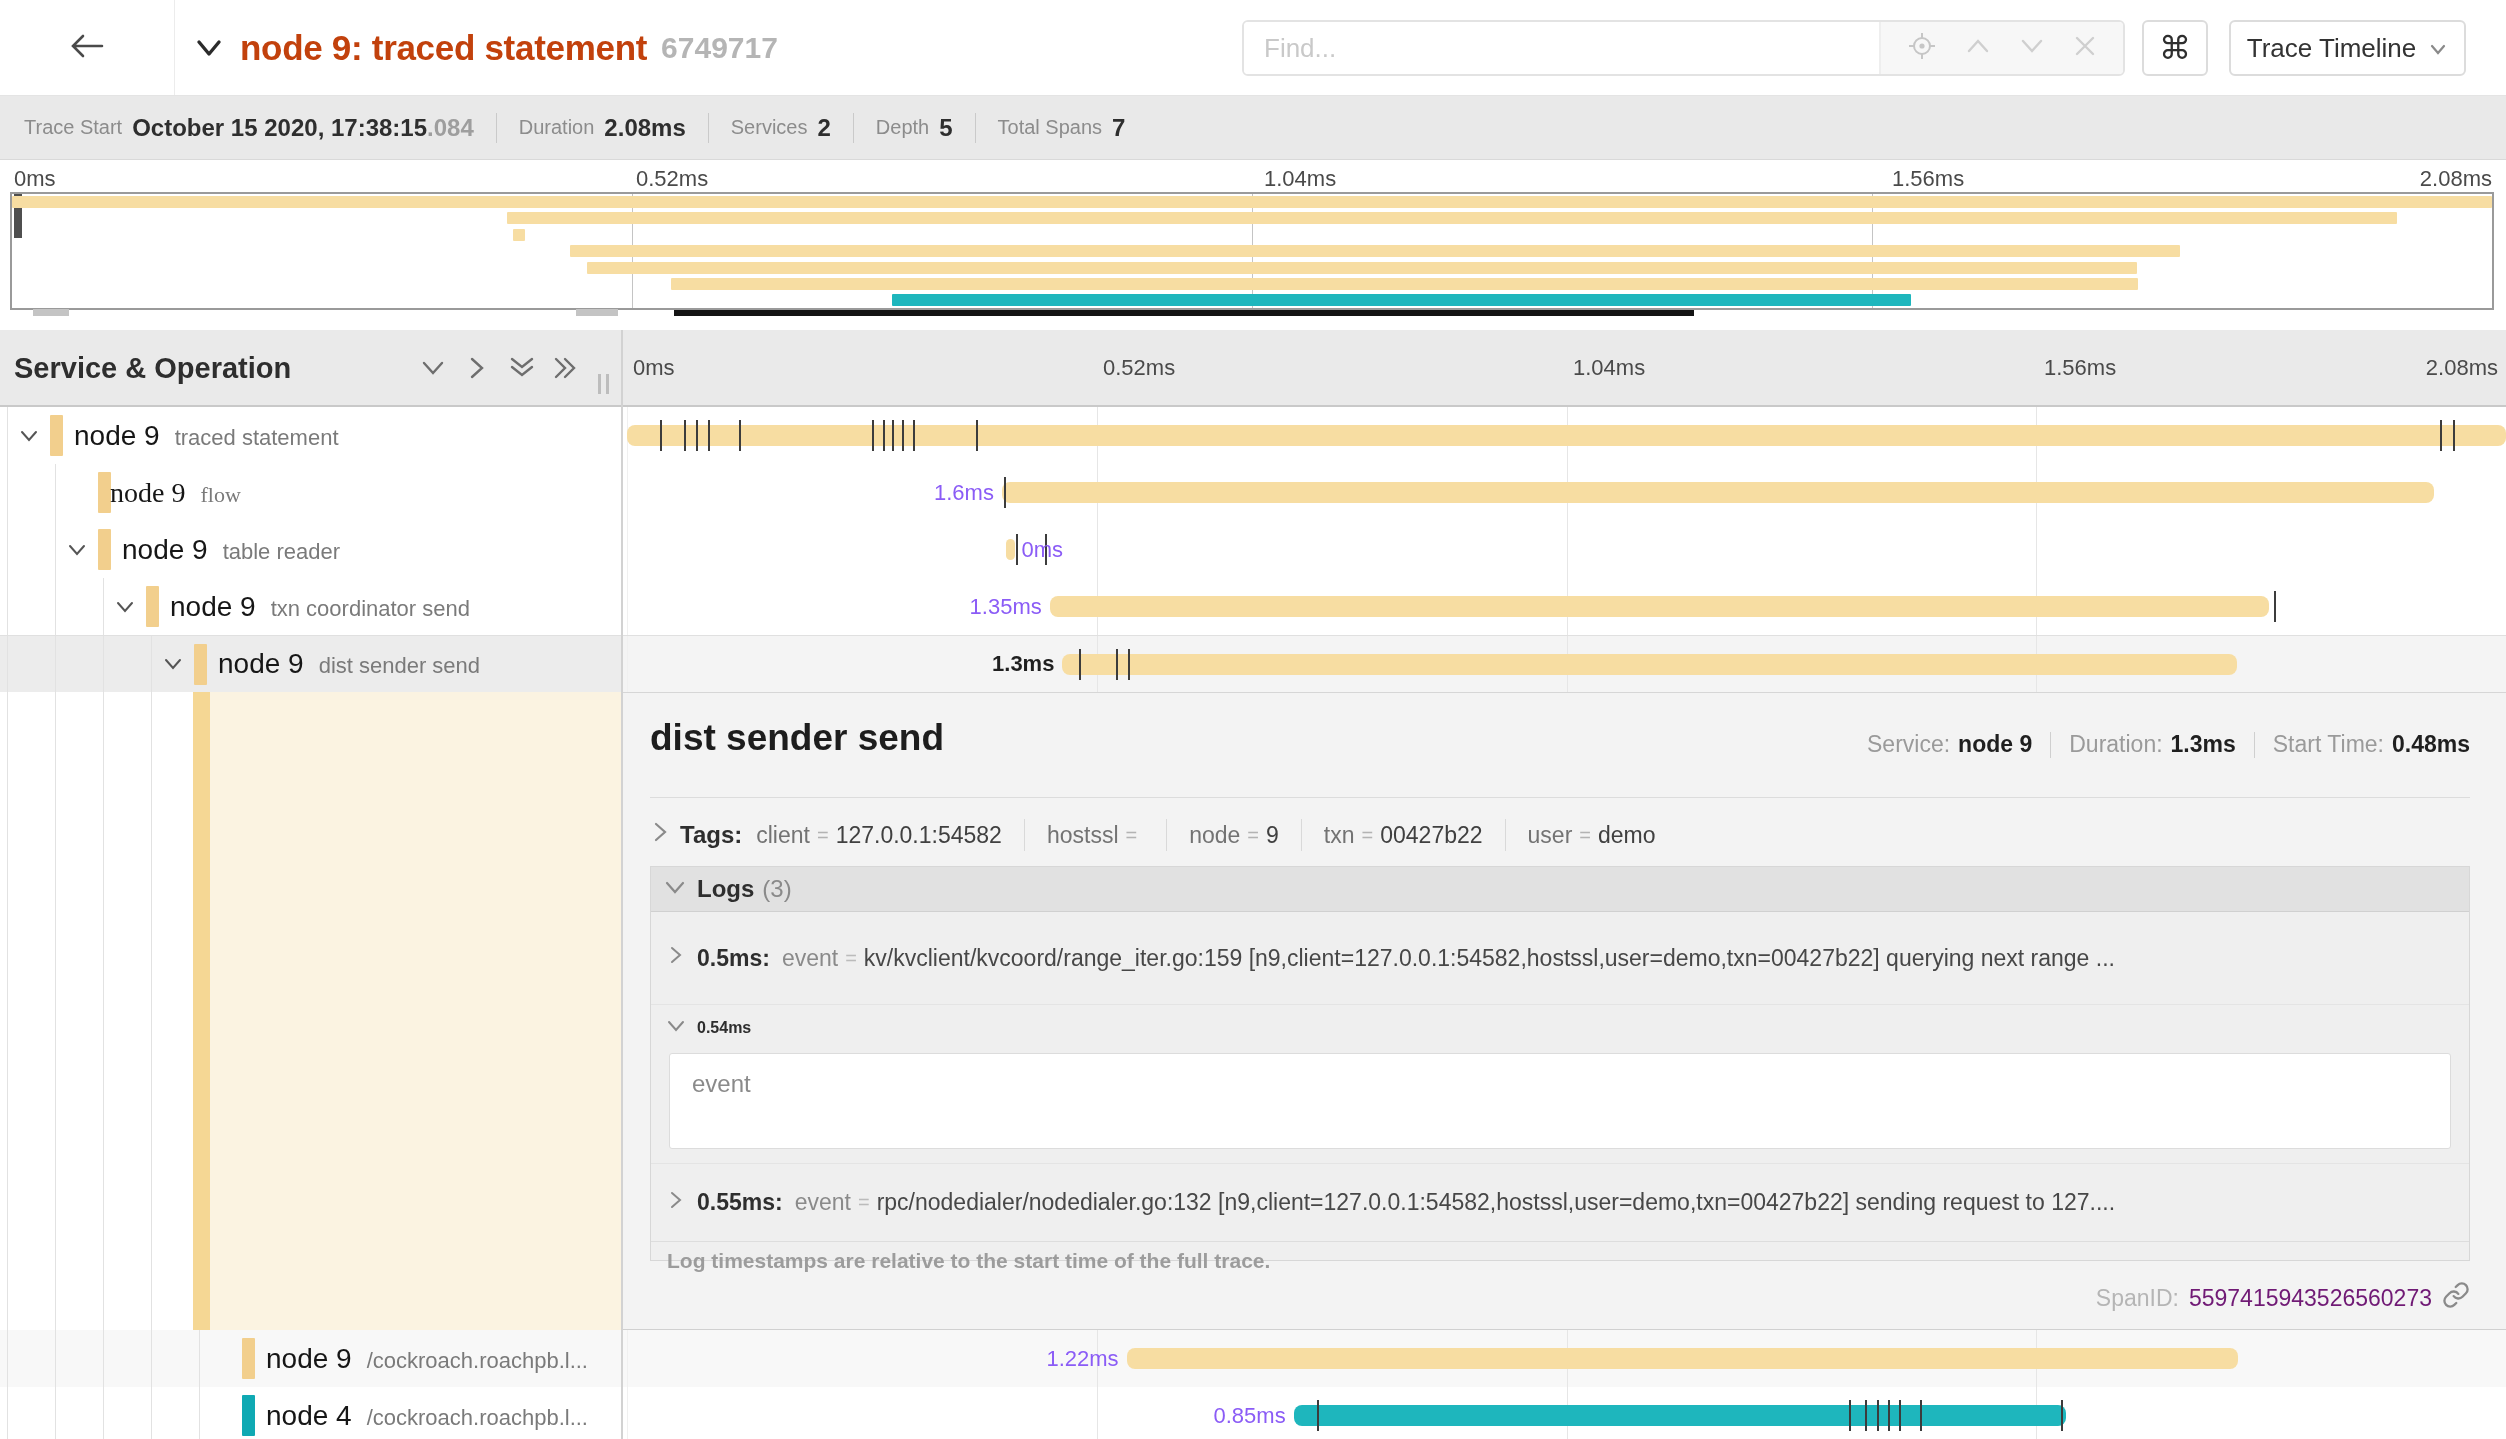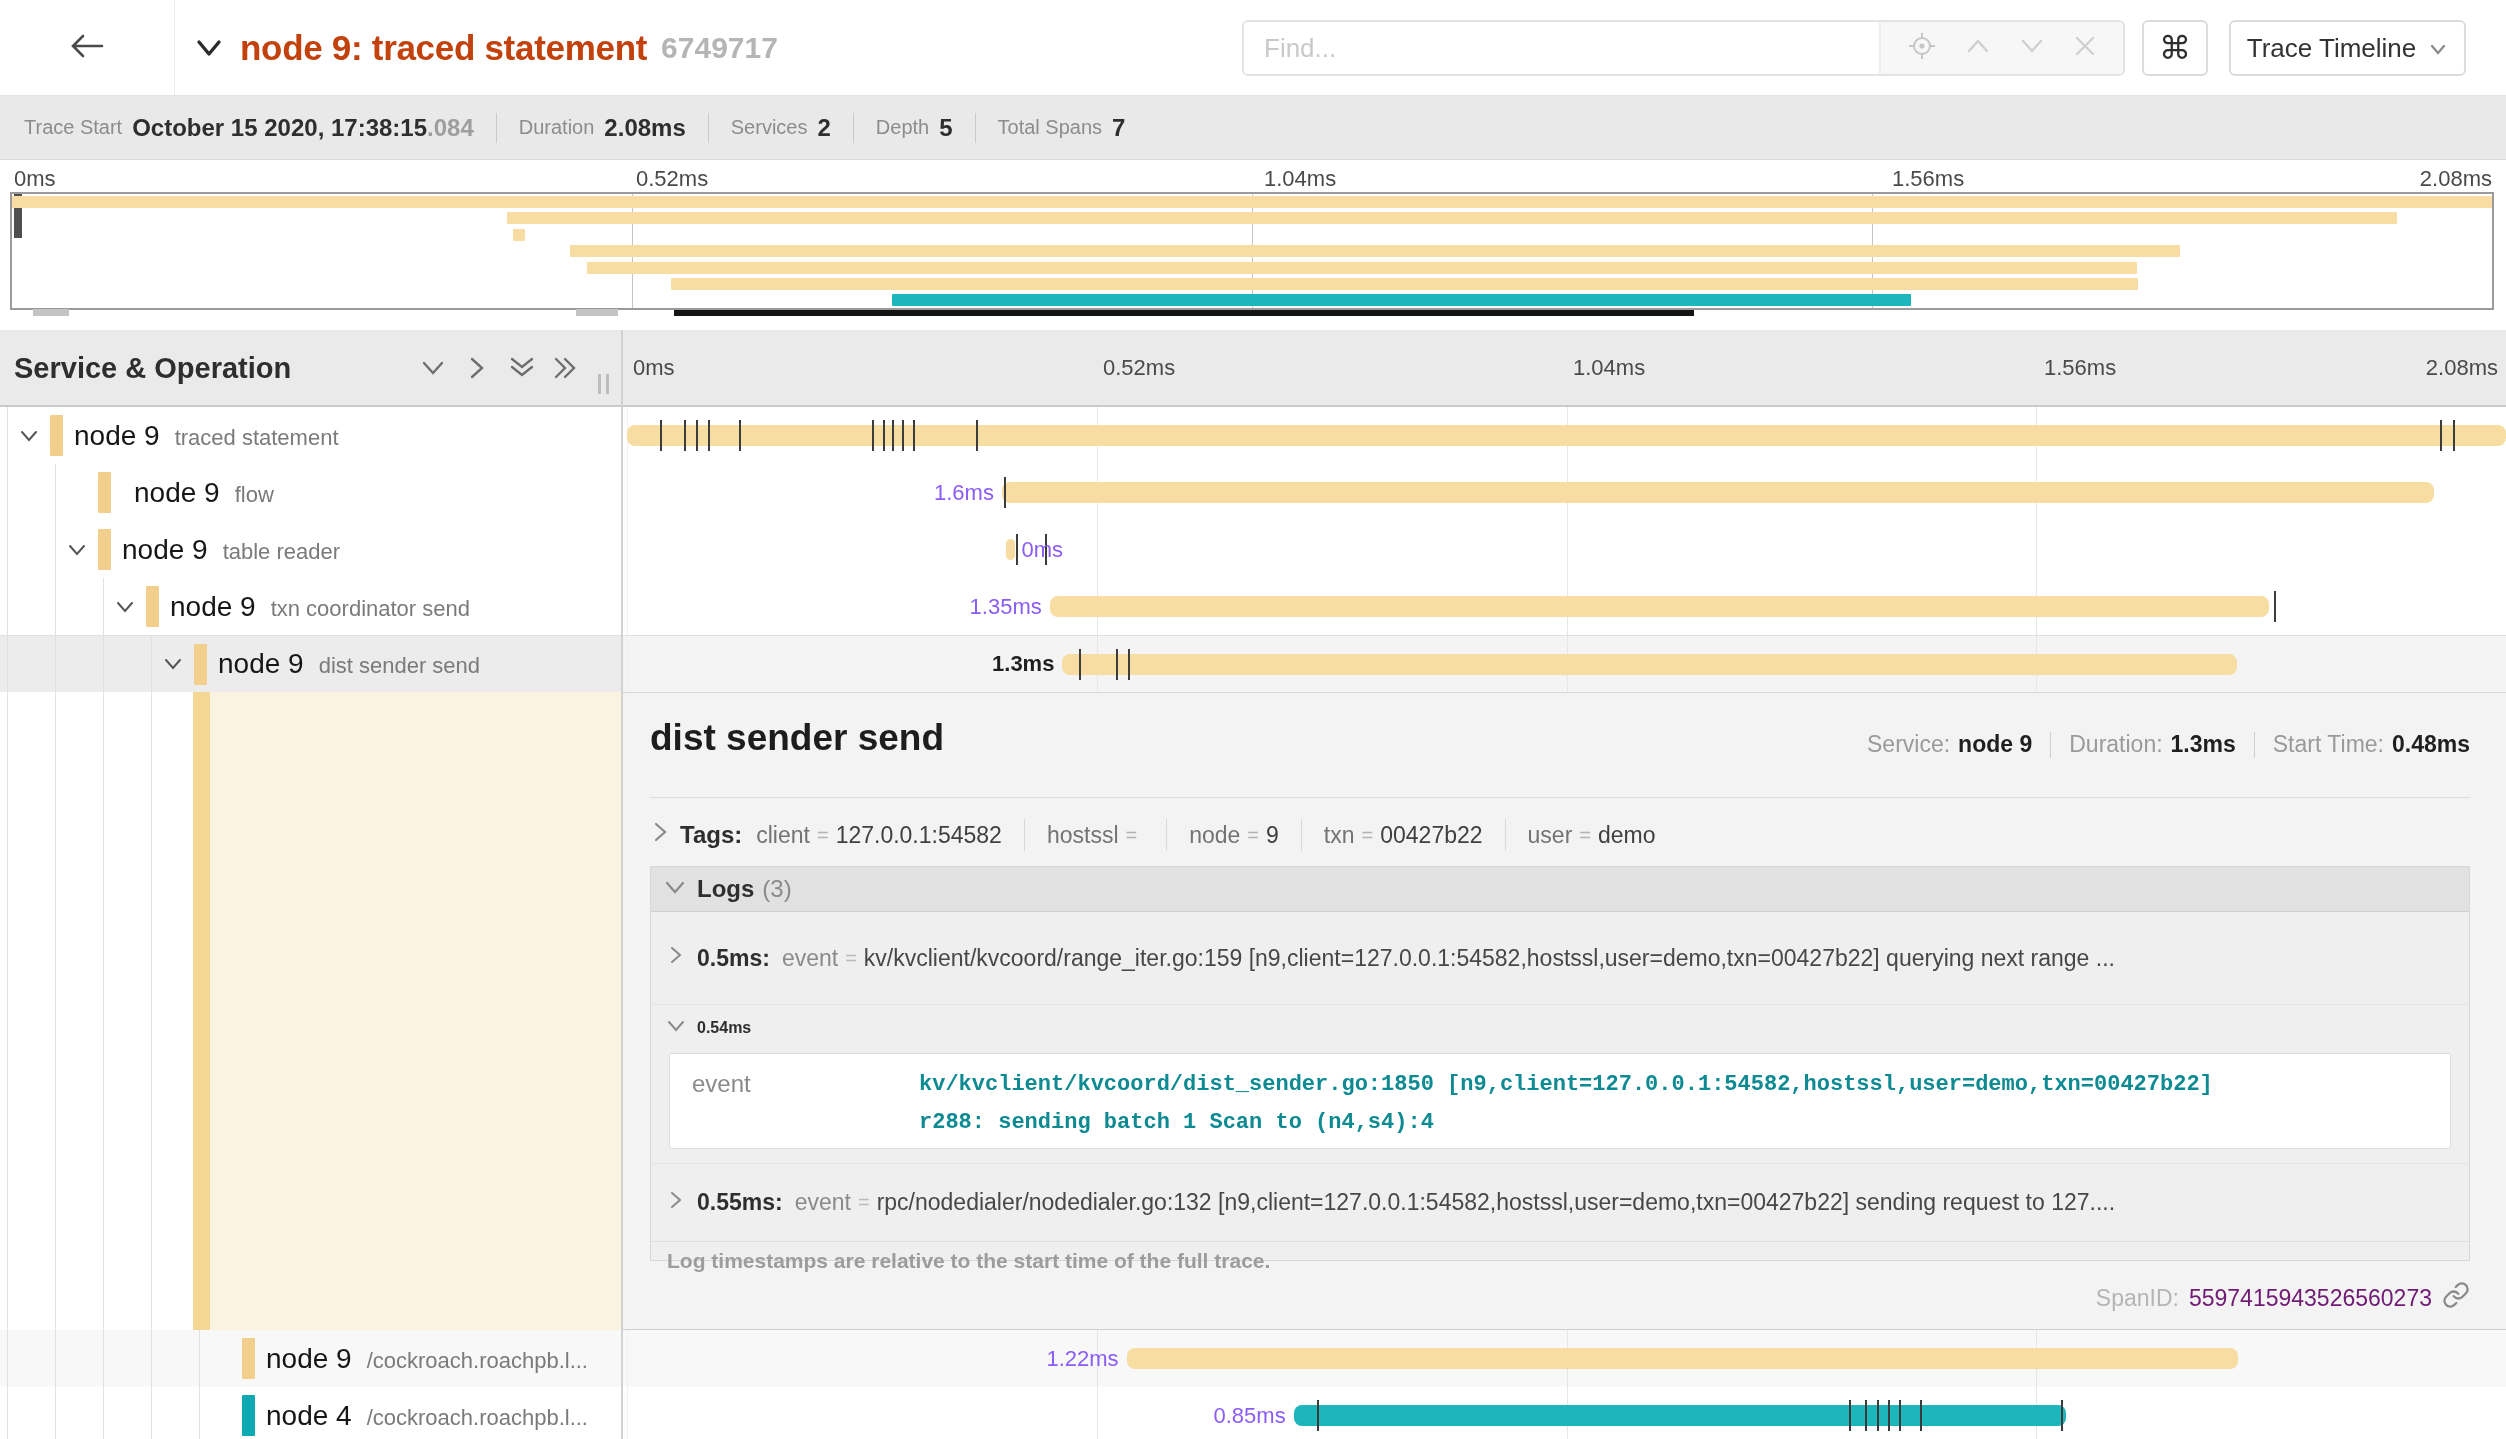--- a/index.html
+++ b/index.html
@@ -315,21 +315,21 @@
           <div class="t-tick" style="left: 352.602px;"></div>
           <div class="t-tick" style="left: 1816.96px;"></div>
           <div class="t-tick" style="left: 1829.6px;"></div>
         </div>
       </div>
       <div class="t-row">
         <div class="t-left">
           <div class="guide" style="left: 7px;"></div>
           <div class="guide" style="left: 55px;"></div>
           <div class="swatch" style="left: 98px; background: rgb(242, 207, 141);"></div>
-          <div class="row-labels" style="left: 134px;"><span class="svc-name">node 9</span><span class="op-name">flow</span></div>
+          <div class="row-labels" style="left: 110px; font-family: Liberation Serif, serif;"><span class="svc-name">node 9</span><span class="op-name">flow</span></div>
         </div>
         <div class="t-right">
           <div class="grid-v" style="left: 4px; background: rgb(240, 240, 240);"></div>
           <div class="grid-v" style="left: 473.75px;"></div>
           <div class="grid-v" style="left: 943.5px;"></div>
           <div class="grid-v" style="left: 1413.25px;"></div>
           <div class="t-bar" style="left: 378.897px; width: 1431.83px; background: rgb(247, 221, 162);"></div>
           <div class="t-tick" style="left: 380.607px;"></div>
           <span class="bar-label before" style="left: 370.897px;">1.6ms</span>
         </div>
@@ -481,21 +481,20 @@
             </div>
             <div class="log-exp">
               <div class="log-exp-head">
                 <span><svg width="22" height="22" viewBox="0 0 22 22">
                     <polyline points="4,7 11,15 18,7" fill="none" stroke="#8a8a8a" stroke-width="2" stroke-linecap="round"></polyline>
                   </svg></span>
                 <span class="log-time">0.54ms</span>
               </div>
               <div class="event-box">
                 <div class="event-key">event</div>
-                <div class="event-val">kv/kvclient/kvcoord/dist_sender.go:1850 [n9,client=127.0.0.1:54582,hostssl,user=demo,txn=00427b22] r288: sending batch 1 Scan to (n4,s4):4</div>
               </div>
             </div>
             <div class="log-row last">
               <span><svg width="22" height="22" viewBox="0 0 22 22">
                   <polyline points="7,4 15,11 7,18" fill="none" stroke="#8a8a8a" stroke-width="2" stroke-linecap="round"></polyline>
                 </svg></span>
               <span class="log-time">0.55ms:</span>
               <span class="log-key">event</span>
               <span class="log-eq">=</span>
               <span class="log-val">rpc/nodedialer/nodedialer.go:132 [n9,client=127.0.0.1:54582,hostssl,user=demo,txn=00427b22] sending request to 127....</span>

